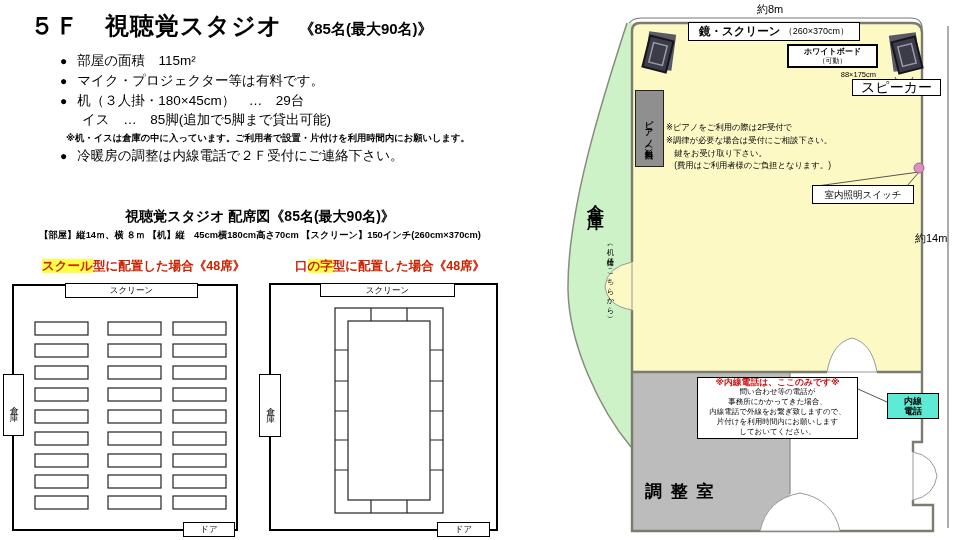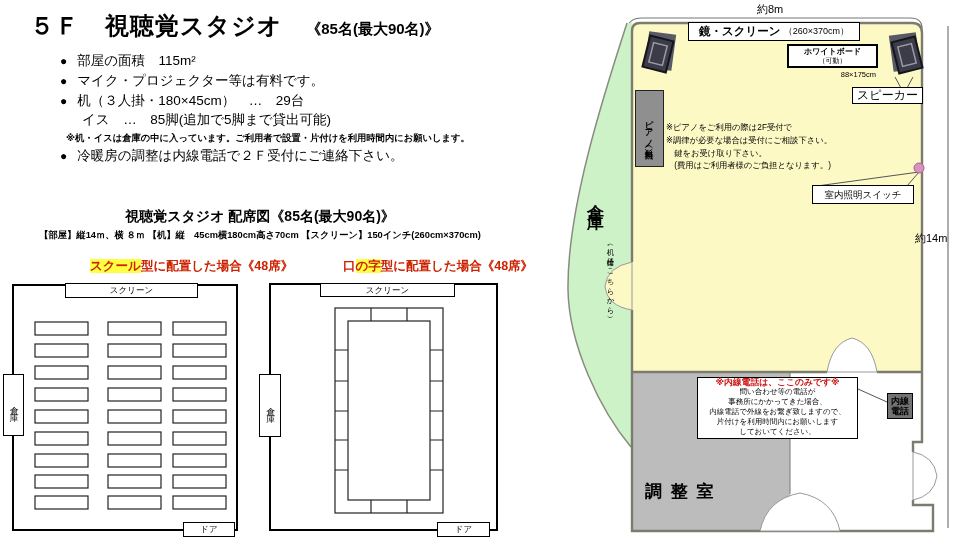--- a/index.html
+++ b/index.html
@@ -5,29 +5,29 @@
   html,body{margin:0;padding:0;background:#fff;}
   .page{position:relative;width:960px;height:540px;background:#fff;overflow:hidden;
         font-family:"Liberation Sans","DejaVu Sans",sans-serif;color:#000;}
   .abs{position:absolute;}
   .lbl{position:absolute;background:#fff;border:1px solid #000;box-sizing:border-box;
        display:flex;align-items:center;justify-content:center;text-align:center;line-height:1.05;}
   .vtext{writing-mode:vertical-rl;text-orientation:upright;}
   .bullet{position:absolute;font-size:13.5px;display:flex;align-items:center;}
   .bullet::before{content:"\25CF";margin-right:10px;font-size:12px;}
   .hl{background:#ffff44;}
-  .red{color:#cc2200;font-weight:bold;font-size:12.5px;margin-left:48px;}
+  .red{color:#cc2200;font-weight:bold;font-size:12.5px;}
   .notes-line{white-space:pre;}
 </style>
 </head>
 <body>
 
 <div class="page">
 
-  <div class="abs" style="left:30px;top:10px;display:flex;align-items:baseline;gap:24px">
+  <div class="abs" style="left:30px;top:10px;display:flex;align-items:baseline;gap:17px">
     <span style="font-size:24px;font-weight:bold;letter-spacing:1px">５Ｆ　視聴覚スタジオ</span>
     <span style="font-size:15px;font-weight:bold">《85名(最大90名)》</span>
   </div>
 
   <div class="bullet" style="left:60px;top:52px">
       <span>部屋の面積　115m²</span>
     </div>
   <div class="bullet" style="left:60px;top:72px">
       <span>マイク・プロジェクター等は有料です。</span>
     </div>
@@ -142,21 +142,21 @@
     <span style="font-size:11.5px;font-weight:bold">鏡・スクリーン</span>
     <span style="font-size:9px">（260×370cm）</span>
   </div>
 
   <div class="lbl" style="left:787px;top:44px;width:91px;height:24px;border-width:2.5px;flex-direction:column">
     <span style="font-size:8px;font-weight:bold">ホワイトボード</span>
     <span style="font-size:7px">（可動）</span>
   </div>
   <div class="abs" style="left:790px;top:70px;width:86px;text-align:right;font-size:7.5px">88×175cm</div>
 
-  <div class="lbl" style="left:852px;top:87px;width:71px;height:17px;font-size:12px">スピーカー</div>
+  <div class="lbl" style="left:852px;top:79px;width:89px;height:17px;font-size:14px">スピーカー</div>
 
   <div class="abs vtext" style="left:635px;top:90px;width:29px;height:77px;background:#8f8f8f;border:1px solid #222;box-sizing:border-box;display:flex;align-items:center;justify-content:center;font-size:8.5px;font-weight:bold">ピアノ（無料）</div>
 
   <div class="abs" style="left:666px;top:121px;font-size:8.3px;line-height:12.8px">
     <div class="notes-line">※ピアノをご利用の際は2F受付で</div>
     <div class="notes-line">※調律が必要な場合は受付にご相談下さい。</div>
     <div class="notes-line">　鍵をお受け取り下さい。</div>
     <div class="notes-line">　(費用はご利用者様のご負担となります。)</div>
   </div>
 
@@ -169,18 +169,18 @@
 
   <div class="lbl" style="left:697px;top:377px;width:161px;height:62px;flex-direction:column;justify-content:flex-start">
     <div style="font-size:8.8px;font-weight:bold;color:#cc1111">※内線電話は、ここのみです※</div>
     <div style="font-size:7.5px;line-height:10px">問い合わせ等の電話が</div>
     <div style="font-size:7.5px;line-height:10px">事務所にかかってきた場合、</div>
     <div style="font-size:7.5px;line-height:10px">内線電話で外線をお繋ぎ致しますので、</div>
     <div style="font-size:7.5px;line-height:10px">片付けを利用時間内にお願いします</div>
     <div style="font-size:7.5px;line-height:10px">しておいてください。</div>
   </div>
 
-  <div class="lbl" style="left:887px;top:393px;width:26px;height:26px;background:#737373;flex-direction:column">
+  <div class="lbl" style="left:887px;top:393px;width:52px;height:26px;background:#5eead4;flex-direction:column">
     <span style="font-size:9px;font-weight:bold;line-height:10px">内線</span>
     <span style="font-size:9px;font-weight:bold;line-height:10px">電話</span>
   </div>
 
 </div>
 
 </body></html>

